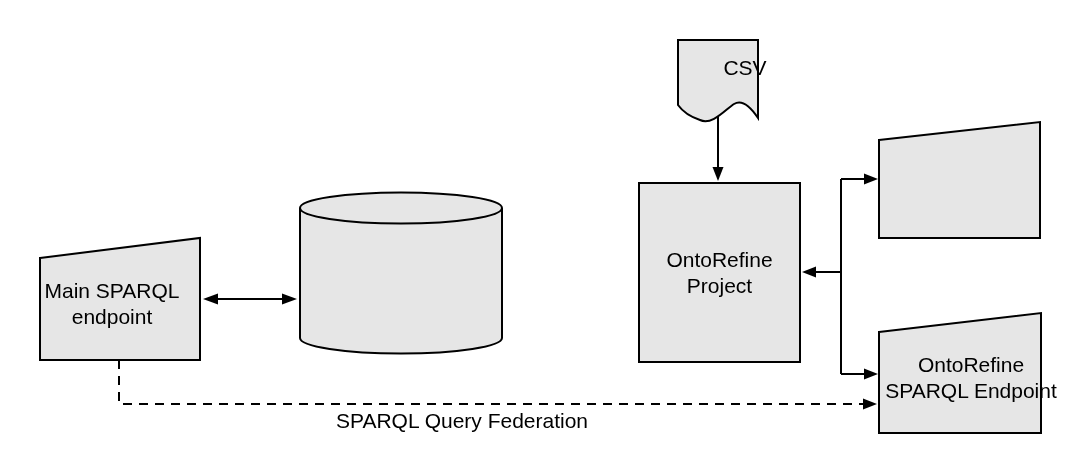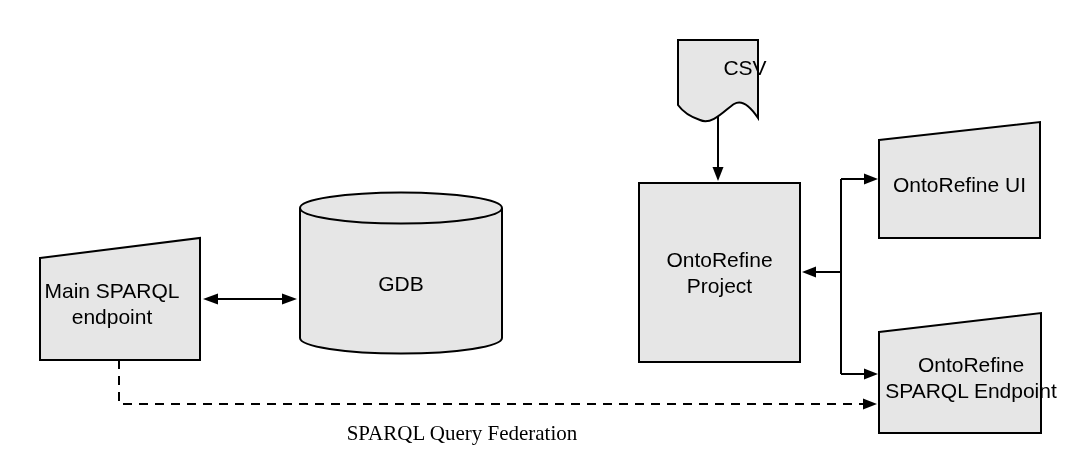--- a/index.html
+++ b/index.html
@@ -79,24 +79,22 @@
 
     <rect class="shape" x="639" y="183" width="161" height="179" fill="#e6e6e6"></rect>
 
     <polygon class="shape" points="879,140 1040,122 1040,238 879,238" fill="#e6e6e6"></polygon>
 
     <polygon class="shape" points="879,332 1041,313 1041,433 879,433" fill="#e6e6e6"></polygon>
   </svg>
 
   <div class="label" style="left:40px; top:248px; width:144px; height:112px;">Main SPARQL endpoint</div>
 
-  <div class="label" style="left:300px; top:271px; width:202px; height:26px;">GDB</div>
 
   <div class="label" style="left:678px; top:54px; width:68px; height:28px;margin-left:33px;">CSV</div>
 
   <div class="label" style="left:639px; top:183px; width:161px; height:179px;">OntoRefine Project</div>
 
-  <div class="label" style="left:879px; top:131px; width:161px; height:107px;">OntoRefine UI</div>
 
   <div class="label" style="left:879px; top:322px; width:184px; height:111px;">OntoRefine SPARQL Endpoint</div>
 
-  <div class="label" style="left:322px; top:420px; width:280px; height:26px;font-family:Liberation Serif, serif;">SPARQL Query Federation</div>
+  <div class="label" style="left:322px; top:408px; width:280px; height:26px;">SPARQL Query Federation</div>
 </div>
 
 </body></html>

